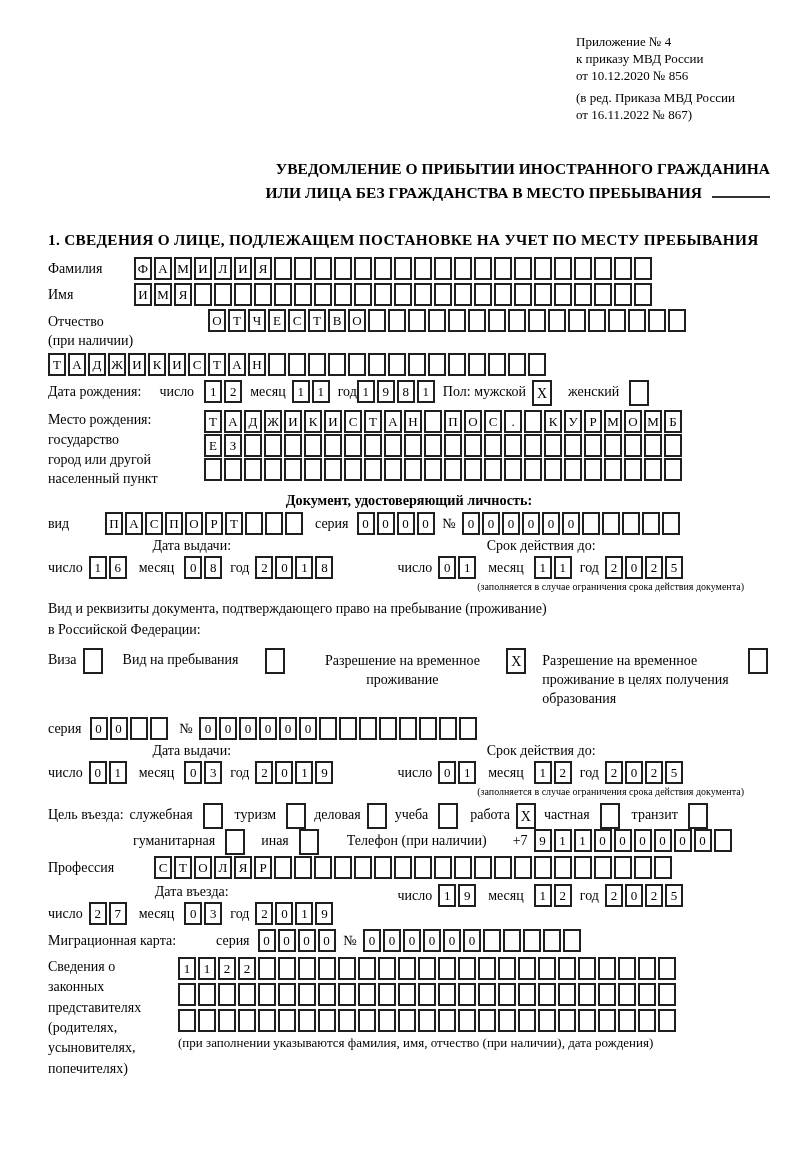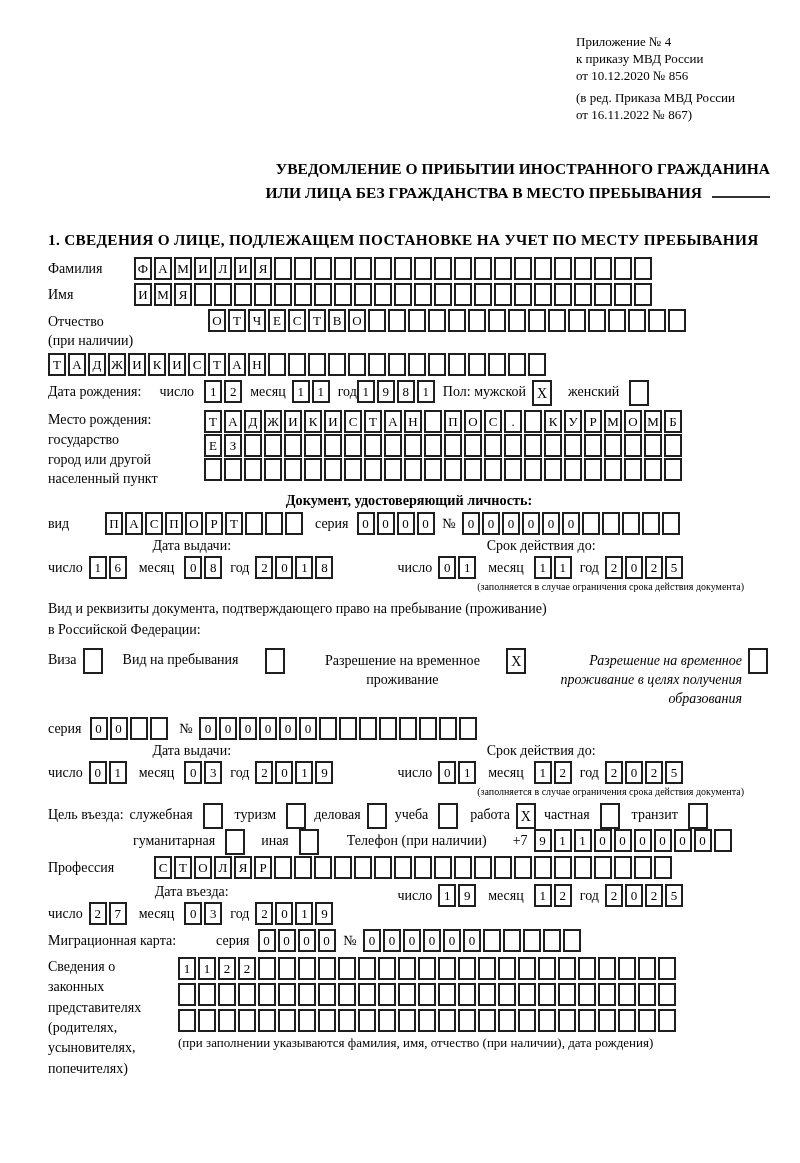--- a/index.html
+++ b/index.html
@@ -42,21 +42,21 @@
   .datepair{display:flex;margin-top:3px;}
   .dg-col{text-align:center;}
   .dg-col.first{margin-left:0;}
   .dg-col.second{margin-left:62px;}
   .dg-head{font-size:14px;height:18px;}
   .dg-row{display:flex;align-items:flex-start;text-align:left;}
   .validity-note{text-align:right;padding-right:26px;font-size:10px;margin-top:2px;margin-bottom:6px;}
   .plain-line{line-height:1.5;}
   .permit-row{margin-top:8px;margin-bottom:8px;}
   .wrap190{display:inline-block;width:196px;text-align:center;white-space:normal;line-height:1.35;padding-top:4px;}
-  .wrap205{display:inline-block;width:200px;text-align:right;white-space:normal;line-height:1.35;padding-top:4px;font-style:italic;}
+  .wrap205{display:inline-block;width:200px;text-align:left;white-space:normal;line-height:1.35;padding-top:4px;}
   .indent85{margin-left:85px;}
 </style>
 </head>
 <body>
 
 <div class="page">
 
   <div class="annex">
     <div>Приложение № 4</div>
     <div>к приказу МВД России</div>

